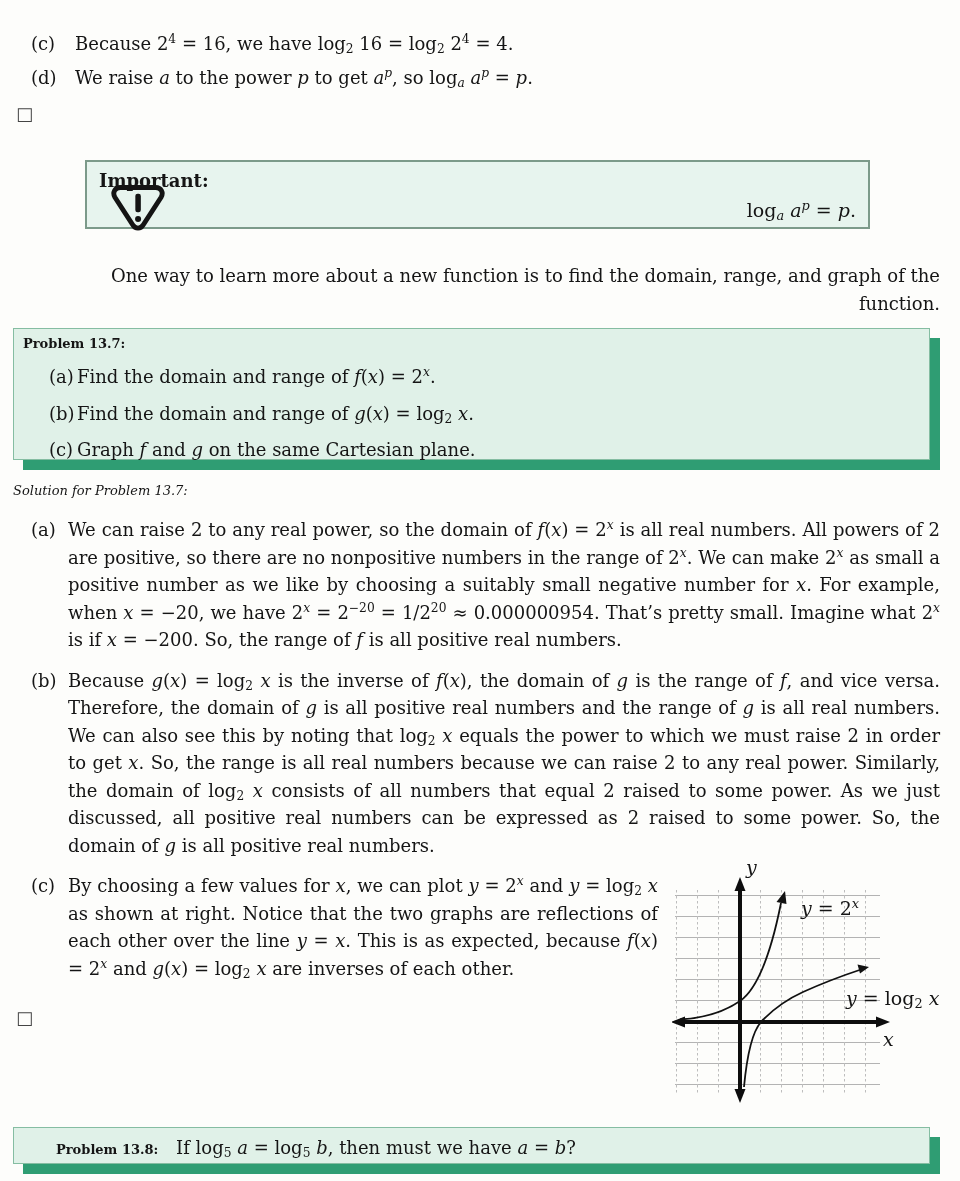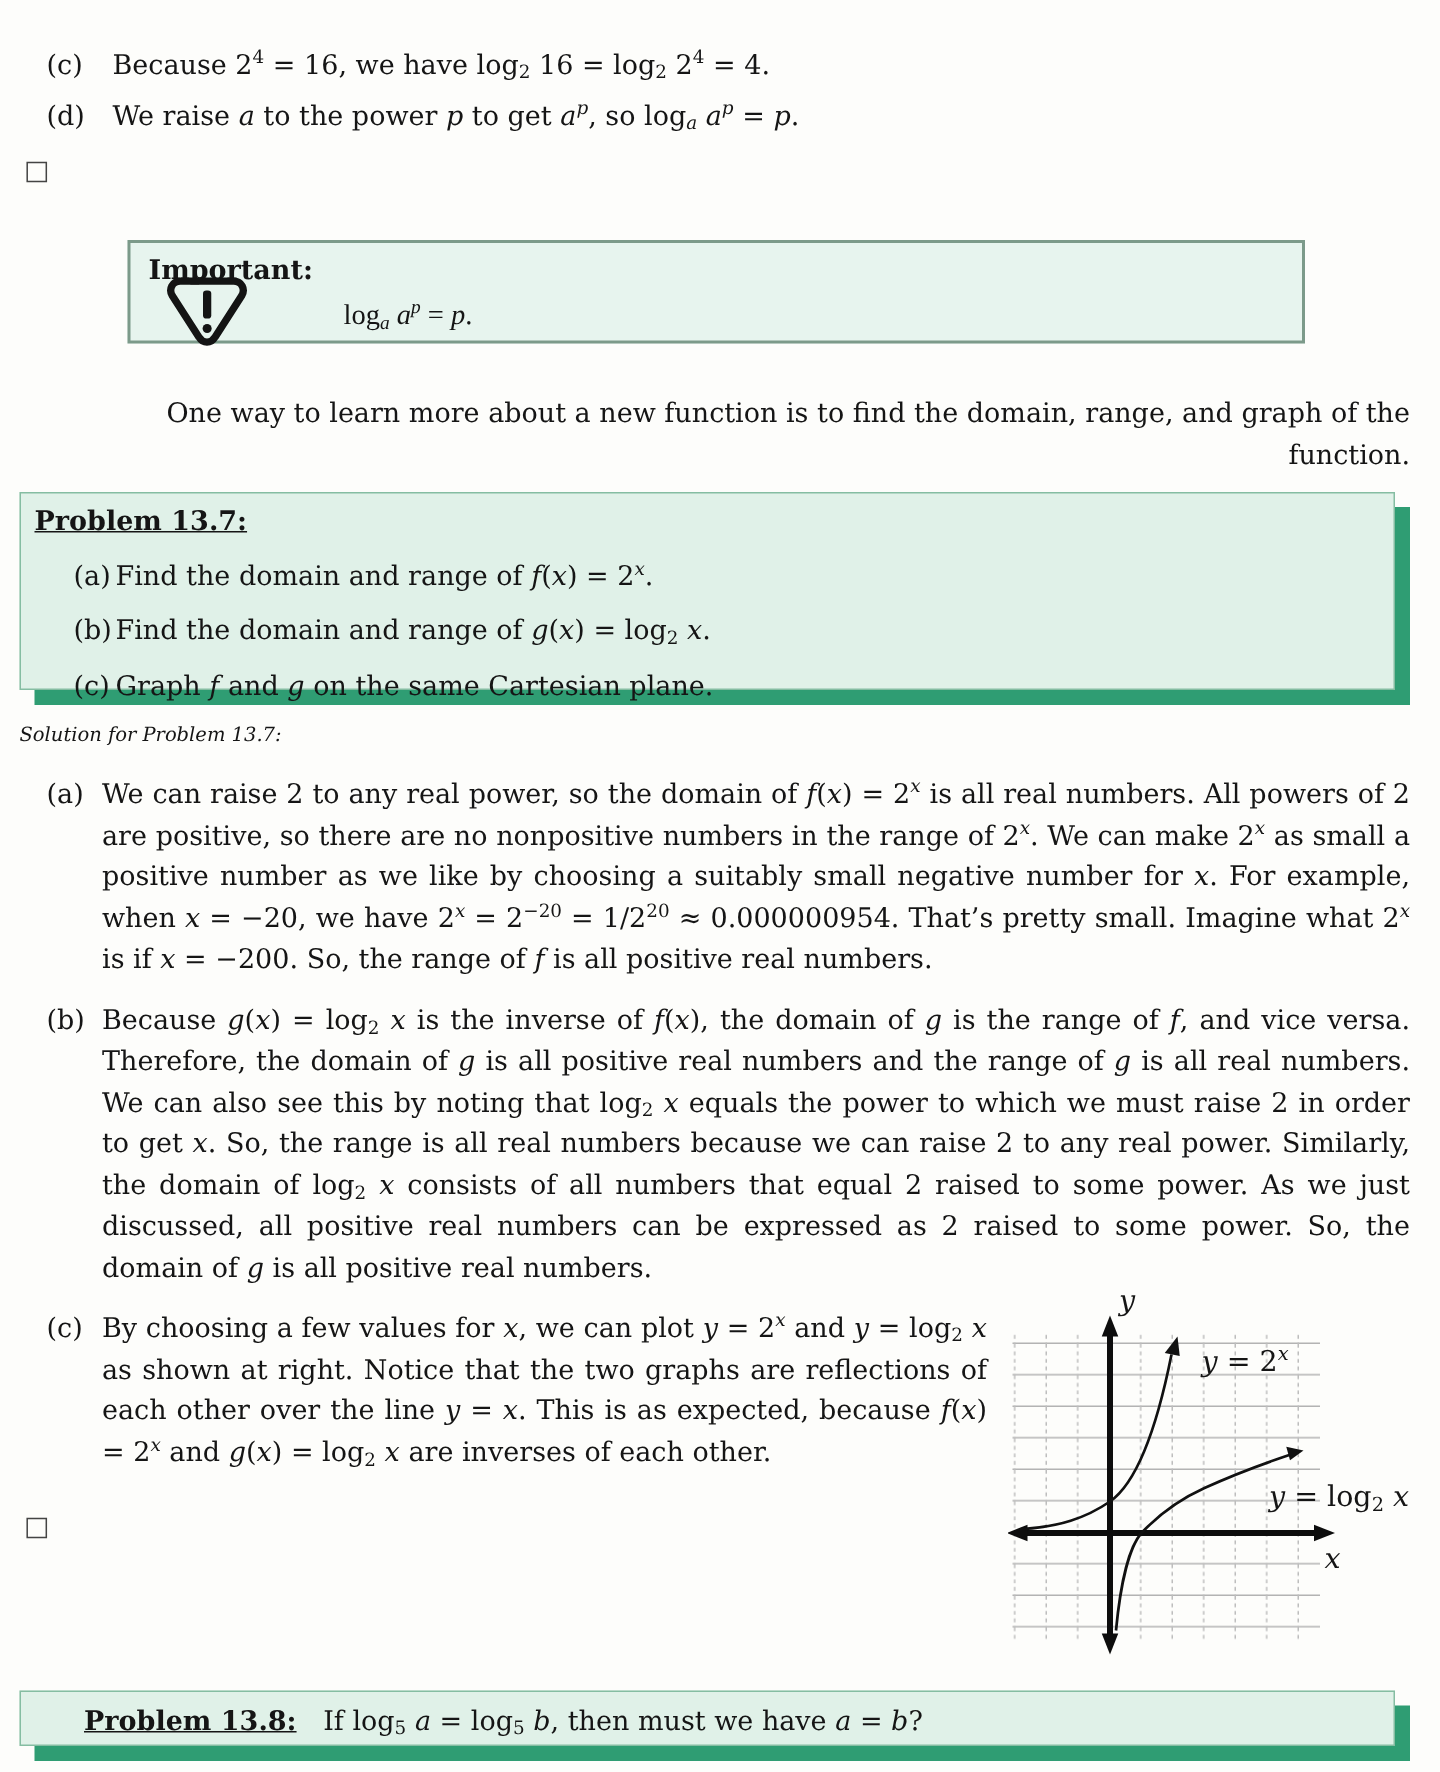--- a/index.html
+++ b/index.html
@@ -22,37 +22,37 @@
 
   
   .important-box{
     box-sizing:border-box;
     margin:37px 0 0 73px;width:785px;height:69px;
     background:#e7f4ee;border:2px solid #7c9a8a;
     position:relative;padding:5px 12px 0 12px;
   }
   .important-head{display:flex;gap:30px;align-items:center;}
   .important-label{font-weight:bold;}
-  .important-eq{text-align:left;padding-left:130px;margin-top:1px;font-size:19px;font-family:Liberation Serif, serif;}
+  .important-eq{text-align:right;padding-left:130px;margin-top:1px;font-size:19px;}
   .alert-icon{position:absolute;left:24px;top:21px;}
 
   
   .body-par{margin:33px 0 0 0;text-indent:33px;text-align:right;}
 
   
   .problem-box{
     box-sizing:border-box;
     margin-left:1px;width:917px;
     background:#e0f1e8;border:1px solid #85bda2;
     box-shadow:10px 10px 0 0 #2f9d73;
     padding:5px 12px 12px 9px;position:relative;
   }
   .pbox-137{margin-top:11px;height:132px;}
   .pbox-138{margin-top:17px;height:37px;padding-top:6px;white-space:nowrap;overflow:hidden;padding-left:42px;}
-  .problem-title{font-weight:bold;font-size:18px;text-decoration:underline;}
+  .problem-title{font-weight:bold;font-size:13px;}
   .problem-part{position:relative;padding-left:54px;margin-top:9px;}
   .problem-part .marker{position:absolute;left:26px;top:0;}
 
   
   .solution-head{font-style:italic;margin:21px 0 0 1px;font-size:13px;}
   .sol-par{margin-top:13px;}
 
   sup{font-size:68%;line-height:0;vertical-align:0.55em;}
   sub{font-size:68%;line-height:0;vertical-align:-0.25em;}
 

